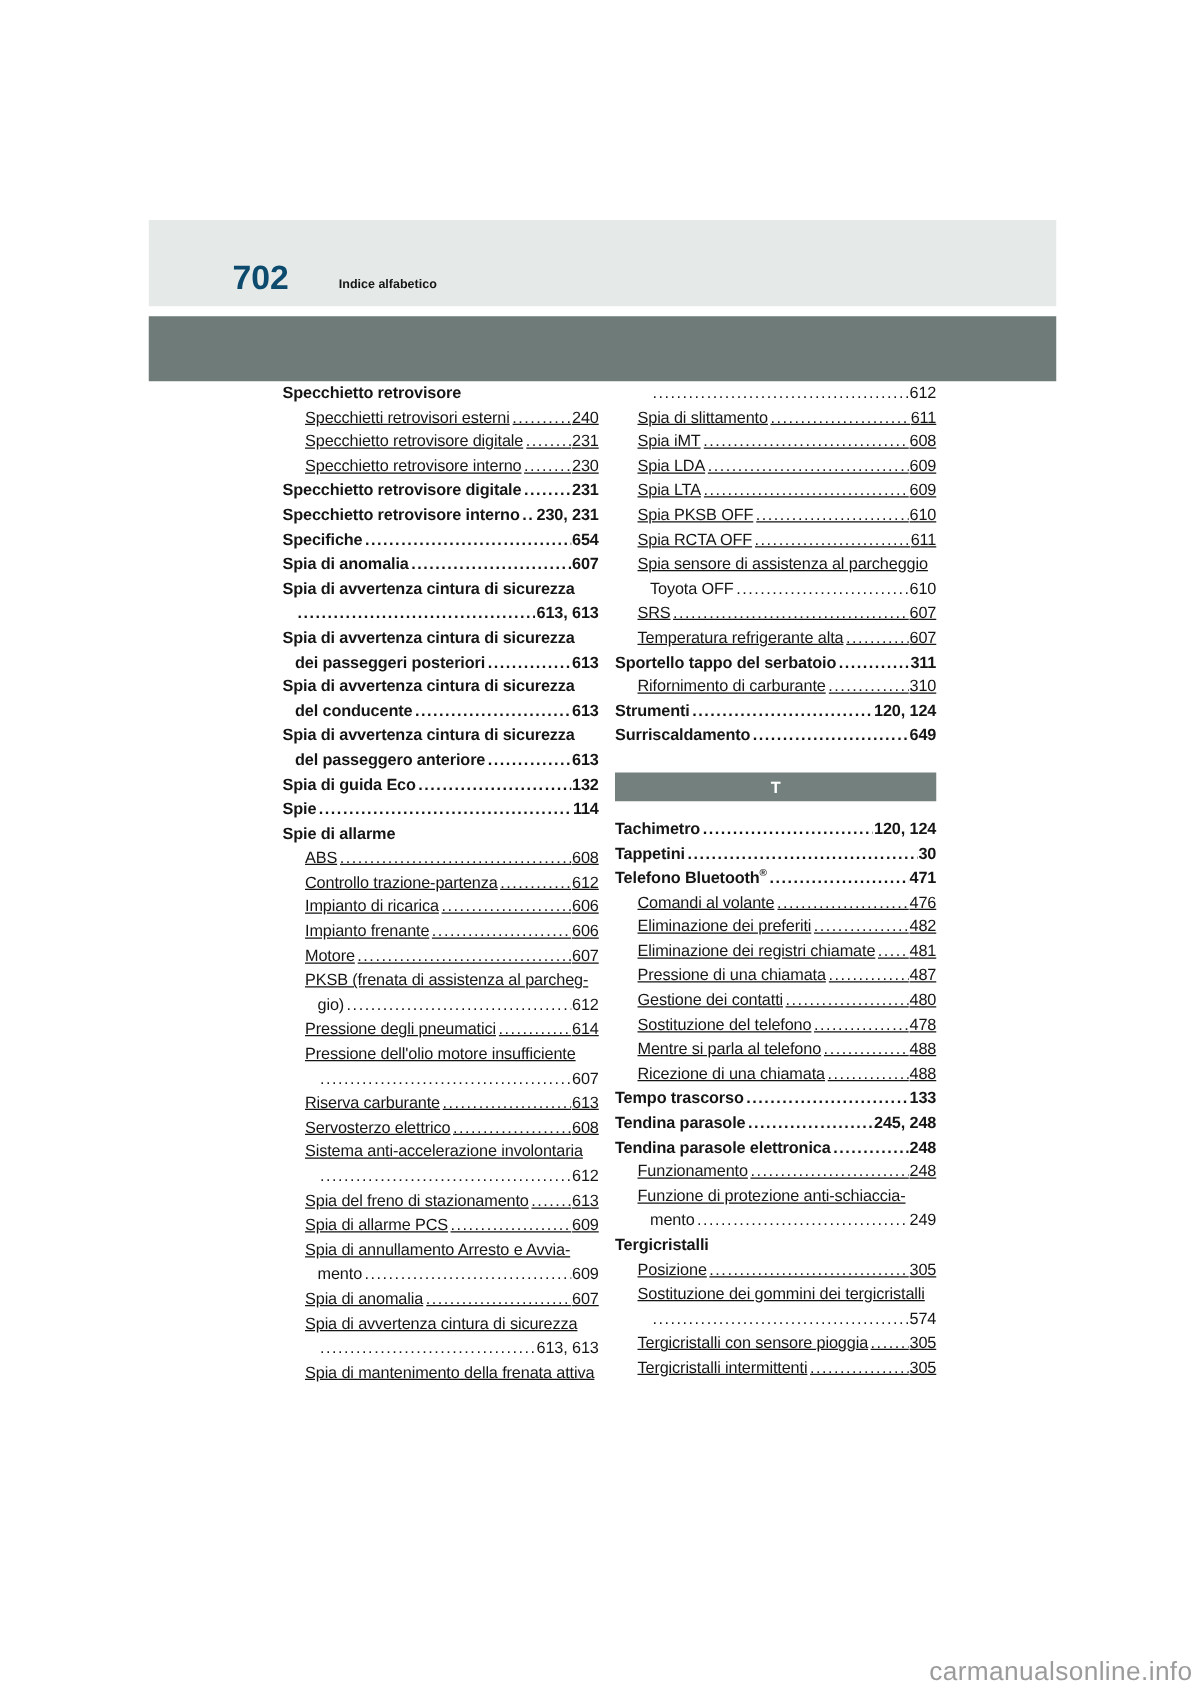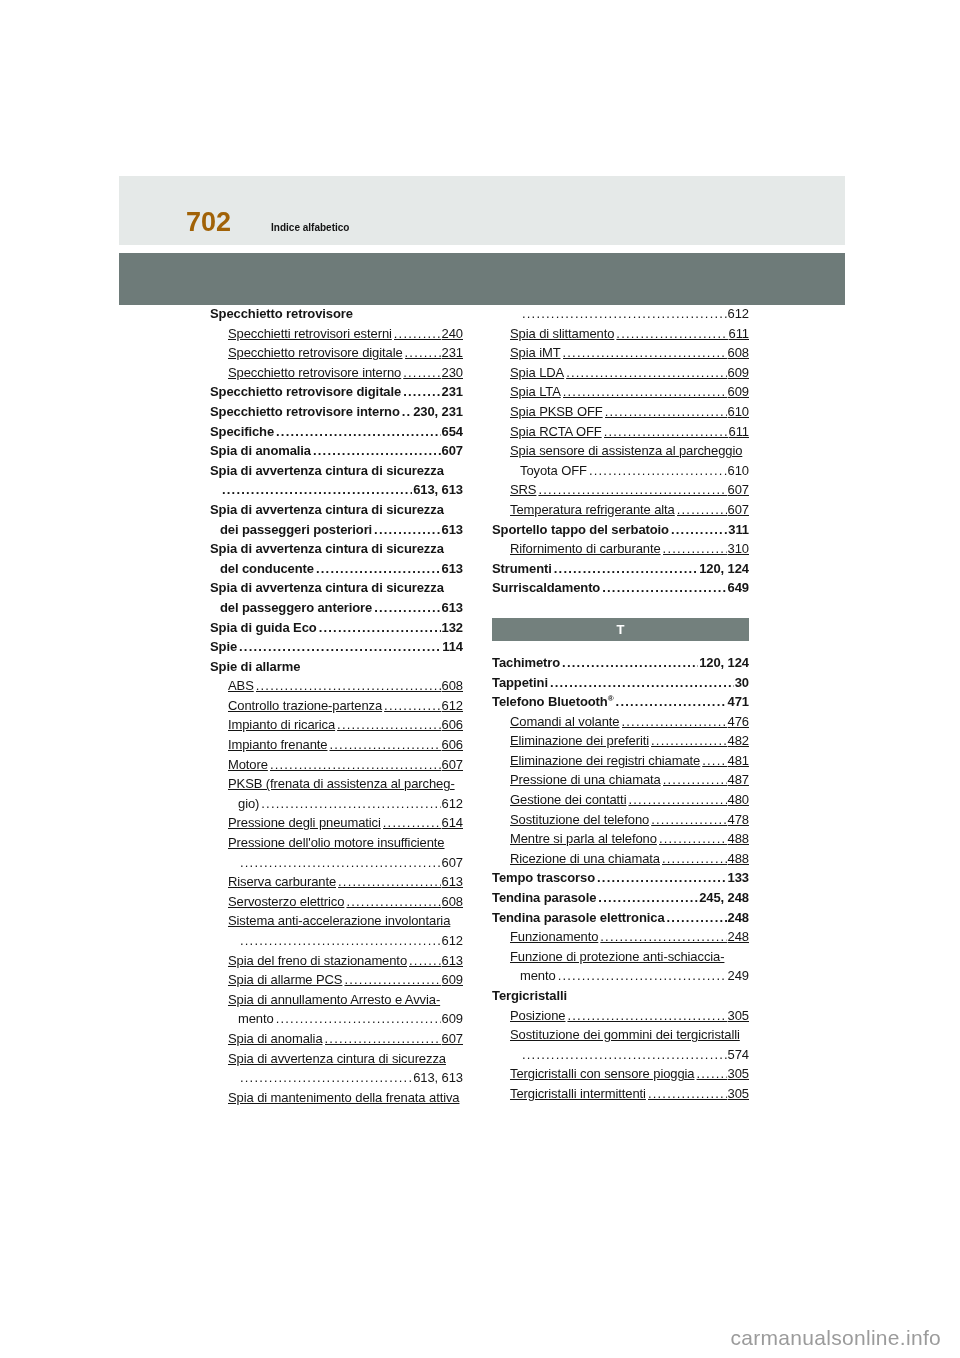--- a/index.html
+++ b/index.html
@@ -12,34 +12,34 @@
   }
   
   .header-band{
     position:absolute;left:119px;top:176px;width:726px;height:69px;
     background:#e5e9e8;
     display:flex;align-items:flex-end;
     box-sizing:border-box;
     padding:0 0 9px 67px;
   }
   .page-number{
-    font-size:27px;font-weight:bold;color:#a16207;line-height:1;
+    font-size:27px;font-weight:bold;color:#0c4a6e;line-height:1;
   }
   .header-title{
     font-size:10px;font-weight:bold;color:#141414;line-height:1;
     margin-left:40px;padding-bottom:3px;
   }
   
   .dark-band{
     position:absolute;left:119px;top:253px;width:726px;height:52px;
     background:#6e7b79;
   }
   
   .col{position:absolute;top:306px;color:#151515;}
-  .col-left{left:210px;width:253px;}
+  .col-left{left:226px;width:253px;}
   .col-right{left:492px;width:257px;}
   .row{
     display:flex;align-items:baseline;
     height:19.6px;font-size:13px;letter-spacing:-0.1px;
   }
   .row.b{font-weight:bold;}
   .row .t{white-space:nowrap;flex:0 0 auto;}
   .row .t sup{font-size:8px;letter-spacing:0;}
   .row .dots{
     flex:1 1 auto;overflow:hidden;white-space:nowrap;
@@ -52,21 +52,21 @@
   .i3{padding-left:28px;}
   
   .divider{
     height:23px;margin:18px 0 14px 0;
     background:#73807d;color:#ffffff;
     display:flex;align-items:center;justify-content:center;
     font-size:13px;font-weight:bold;
   }
   
   .watermark{
-    position:absolute;right:19px;bottom:8px;
+    position:absolute;right:6px;bottom:8px;
     font-size:21px;color:#9b9b9b;letter-spacing:0.3px;
   }
 </style>
 </head>
 <body>
 
 <div class="page">
 
   <div class="header-band">
     <span class="page-number">702</span>

